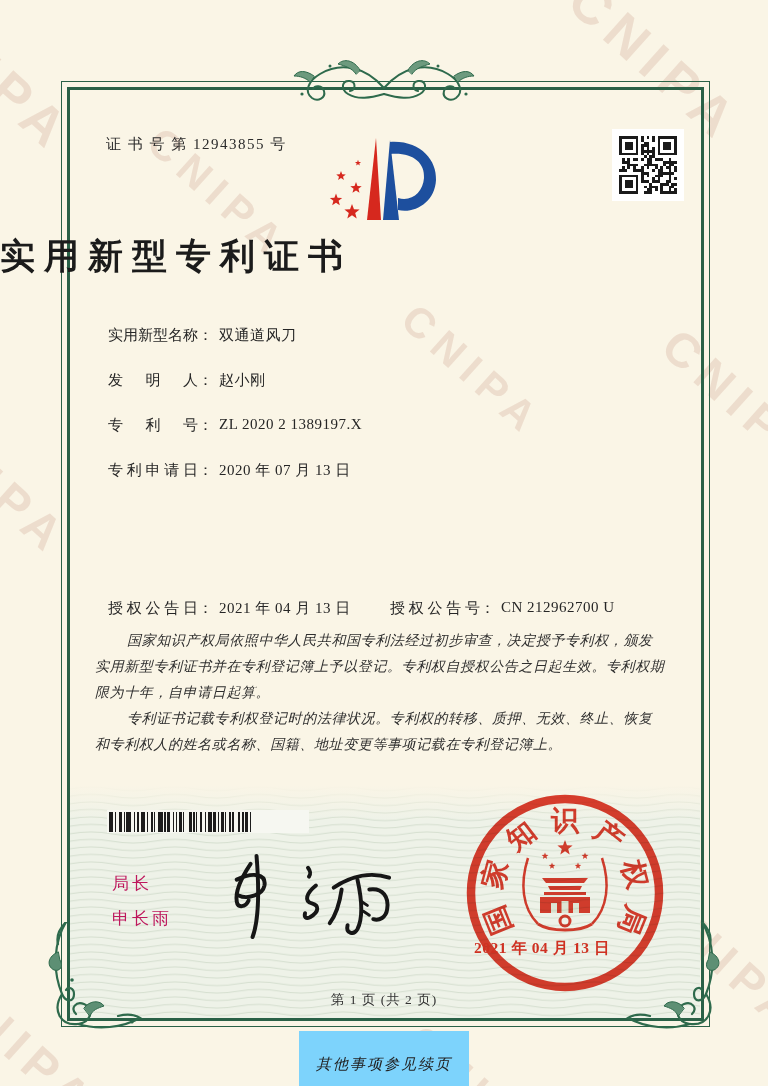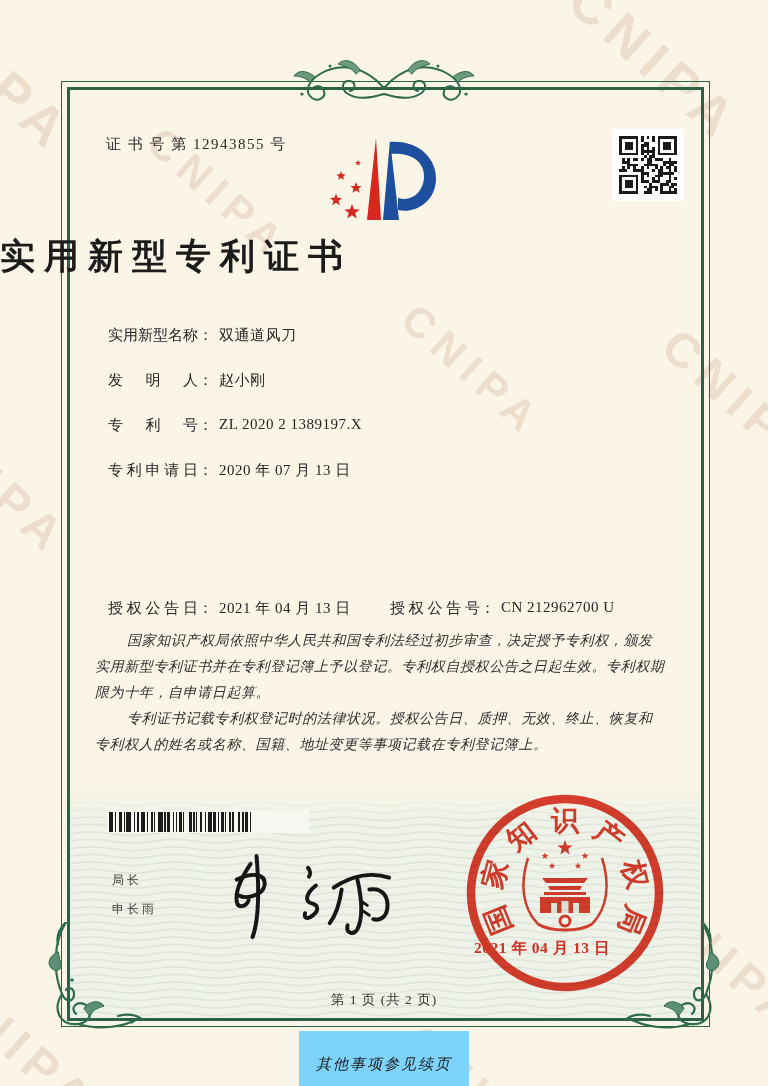--- a/index.html
+++ b/index.html
@@ -41,21 +41,21 @@
   .pair2 { position:absolute; left:282px; top:0; }
 
   .paras { position:absolute; left:95px; top:628px; width:570px; font-size:14px;
            line-height:26px; font-style:italic; letter-spacing:0.6px; color:#2e2e2e; }
   .paras p { text-indent:32px; }
 
   .barcode { position:absolute; left:107px; top:810px; }
 
   .sig-block { position:absolute; left:112px; top:872px;
                font-family:"Liberation Sans","DejaVu Sans",sans-serif;
-               font-size:12px; color:#404040; letter-spacing:3px; }
+               font-size:17px; color:#be185d; letter-spacing:3px; }
   .sig-block div { margin-bottom:12px; }
   .sig-script { position:absolute; left:213px; top:846px; }
 
   .seal { position:absolute; left:460px; top:788px; z-index:5; opacity:0.95; mix-blend-mode:multiply; }
   .seal-date { position:absolute; left:474px; top:938px; z-index:6; width:150px;
                font-size:15.5px; font-weight:bold; color:#cf3122; letter-spacing:0.5px; white-space:nowrap; }
 
   .page-info { position:absolute; left:0; top:991px; width:100%; text-align:center;
                font-size:13.5px; letter-spacing:1px; color:#333; z-index:4; }
 
@@ -314,21 +314,21 @@
     </div>
     <div class="row" style="top:599px;">
       <span class="lbl">授权公告日</span><span class="colon">：</span><span class="val">2021 年 04 月 13 日</span>
       <span class="pair2">
         <span class="lbl">授权公告号</span><span class="colon">：</span><span class="val">CN 212962700 U</span>
       </span>
     </div>
 
     <div class="paras">
       <p>国家知识产权局依照中华人民共和国专利法经过初步审查，决定授予专利权，颁发实用新型专利证书并在专利登记簿上予以登记。专利权自授权公告之日起生效。专利权期限为十年，自申请日起算。</p>
-      <p>专利证书记载专利权登记时的法律状况。授权公告日、质押、无效、终止、恢复和专利权人的姓名或名称、国籍、地址变更等事项记载在专利登记簿上。</p>
+      <p>专利证书记载专利权登记时的法律状况。专利权的转移、质押、无效、终止、恢复和专利权人的姓名或名称、国籍、地址变更等事项记载在专利登记簿上。</p>
     </div>
 
     <svg class="barcode" width="202" height="23" viewBox="0 0 202 23" shape-rendering="crispEdges">
       <rect width="202" height="23" fill="#f6f7f1"></rect>
       <g id="bars" fill="#1c1c1c">
           <rect x="2.00" y="1.5" width="4.35" height="20"></rect>
           <rect x="7.80" y="1.5" width="1.45" height="20"></rect>
           <rect x="12.15" y="1.5" width="2.90" height="20"></rect>
           <rect x="16.50" y="1.5" width="1.45" height="20"></rect>
           <rect x="19.40" y="1.5" width="4.35" height="20"></rect>

